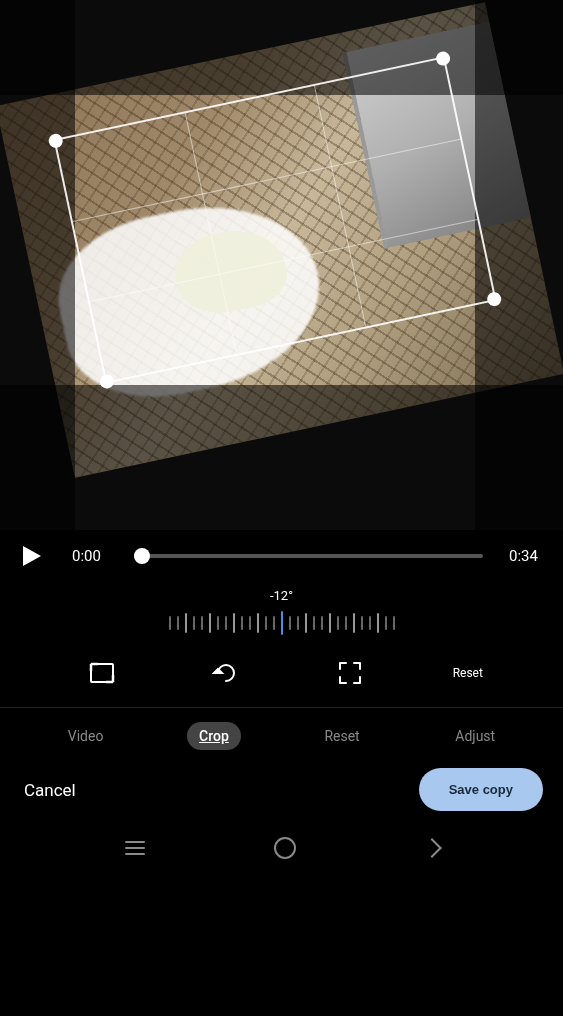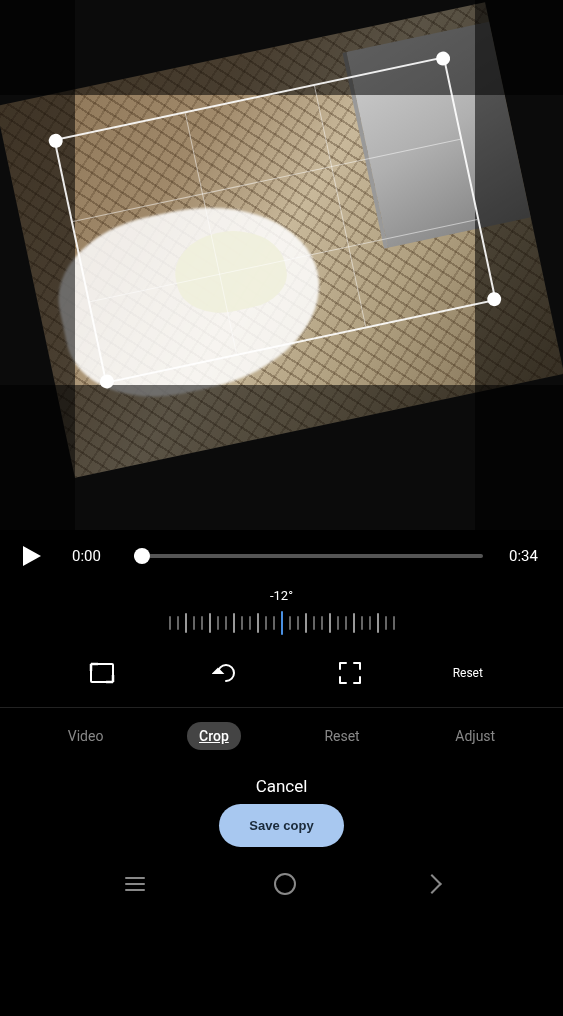--- a/index.html
+++ b/index.html
@@ -263,21 +263,20 @@
       text-decoration: underline;
     }
 
     
     #action-row {
       display: flex;
       align-items: center;
       justify-content: space-between;
       padding: 10px 20px 14px;
       background: #000;
-      flex-direction: column;
     }
     .cancel-btn {
       font-size: 17px;
       color: #fff;
       cursor: pointer;
       padding: 8px 4px;
     }
     .save-btn {
       background: #a8c8f0;
       color: #1a2a3a;

